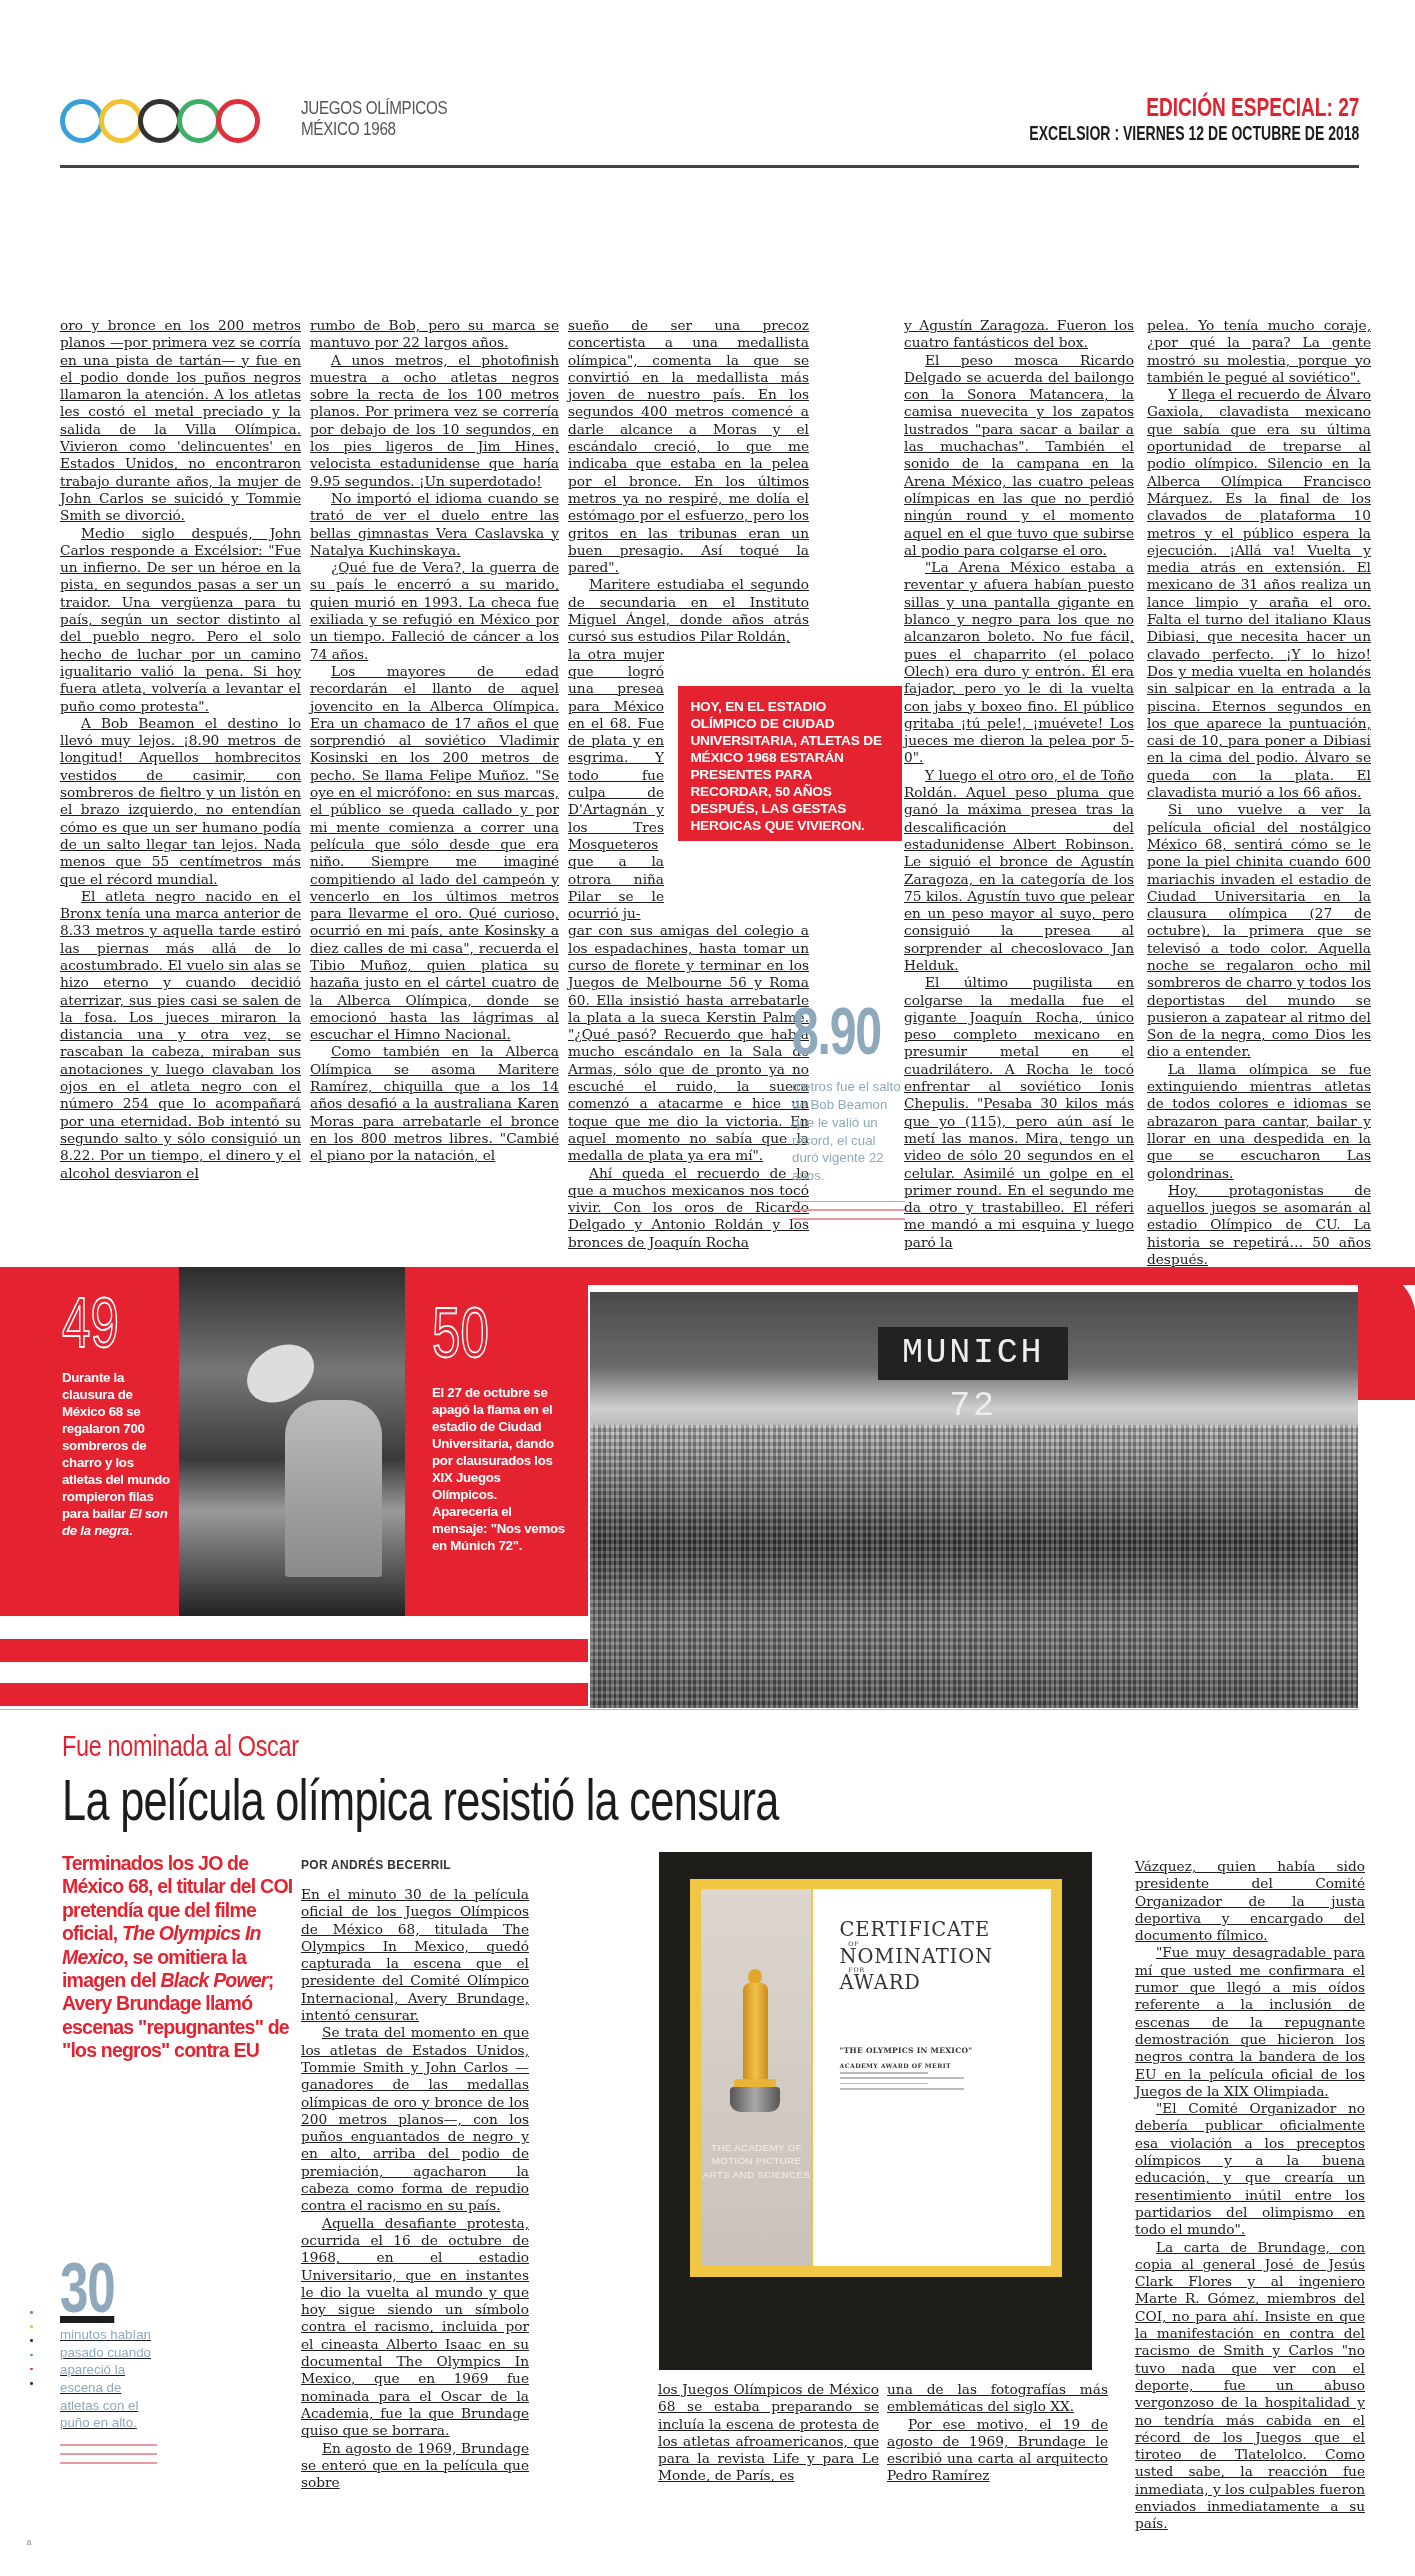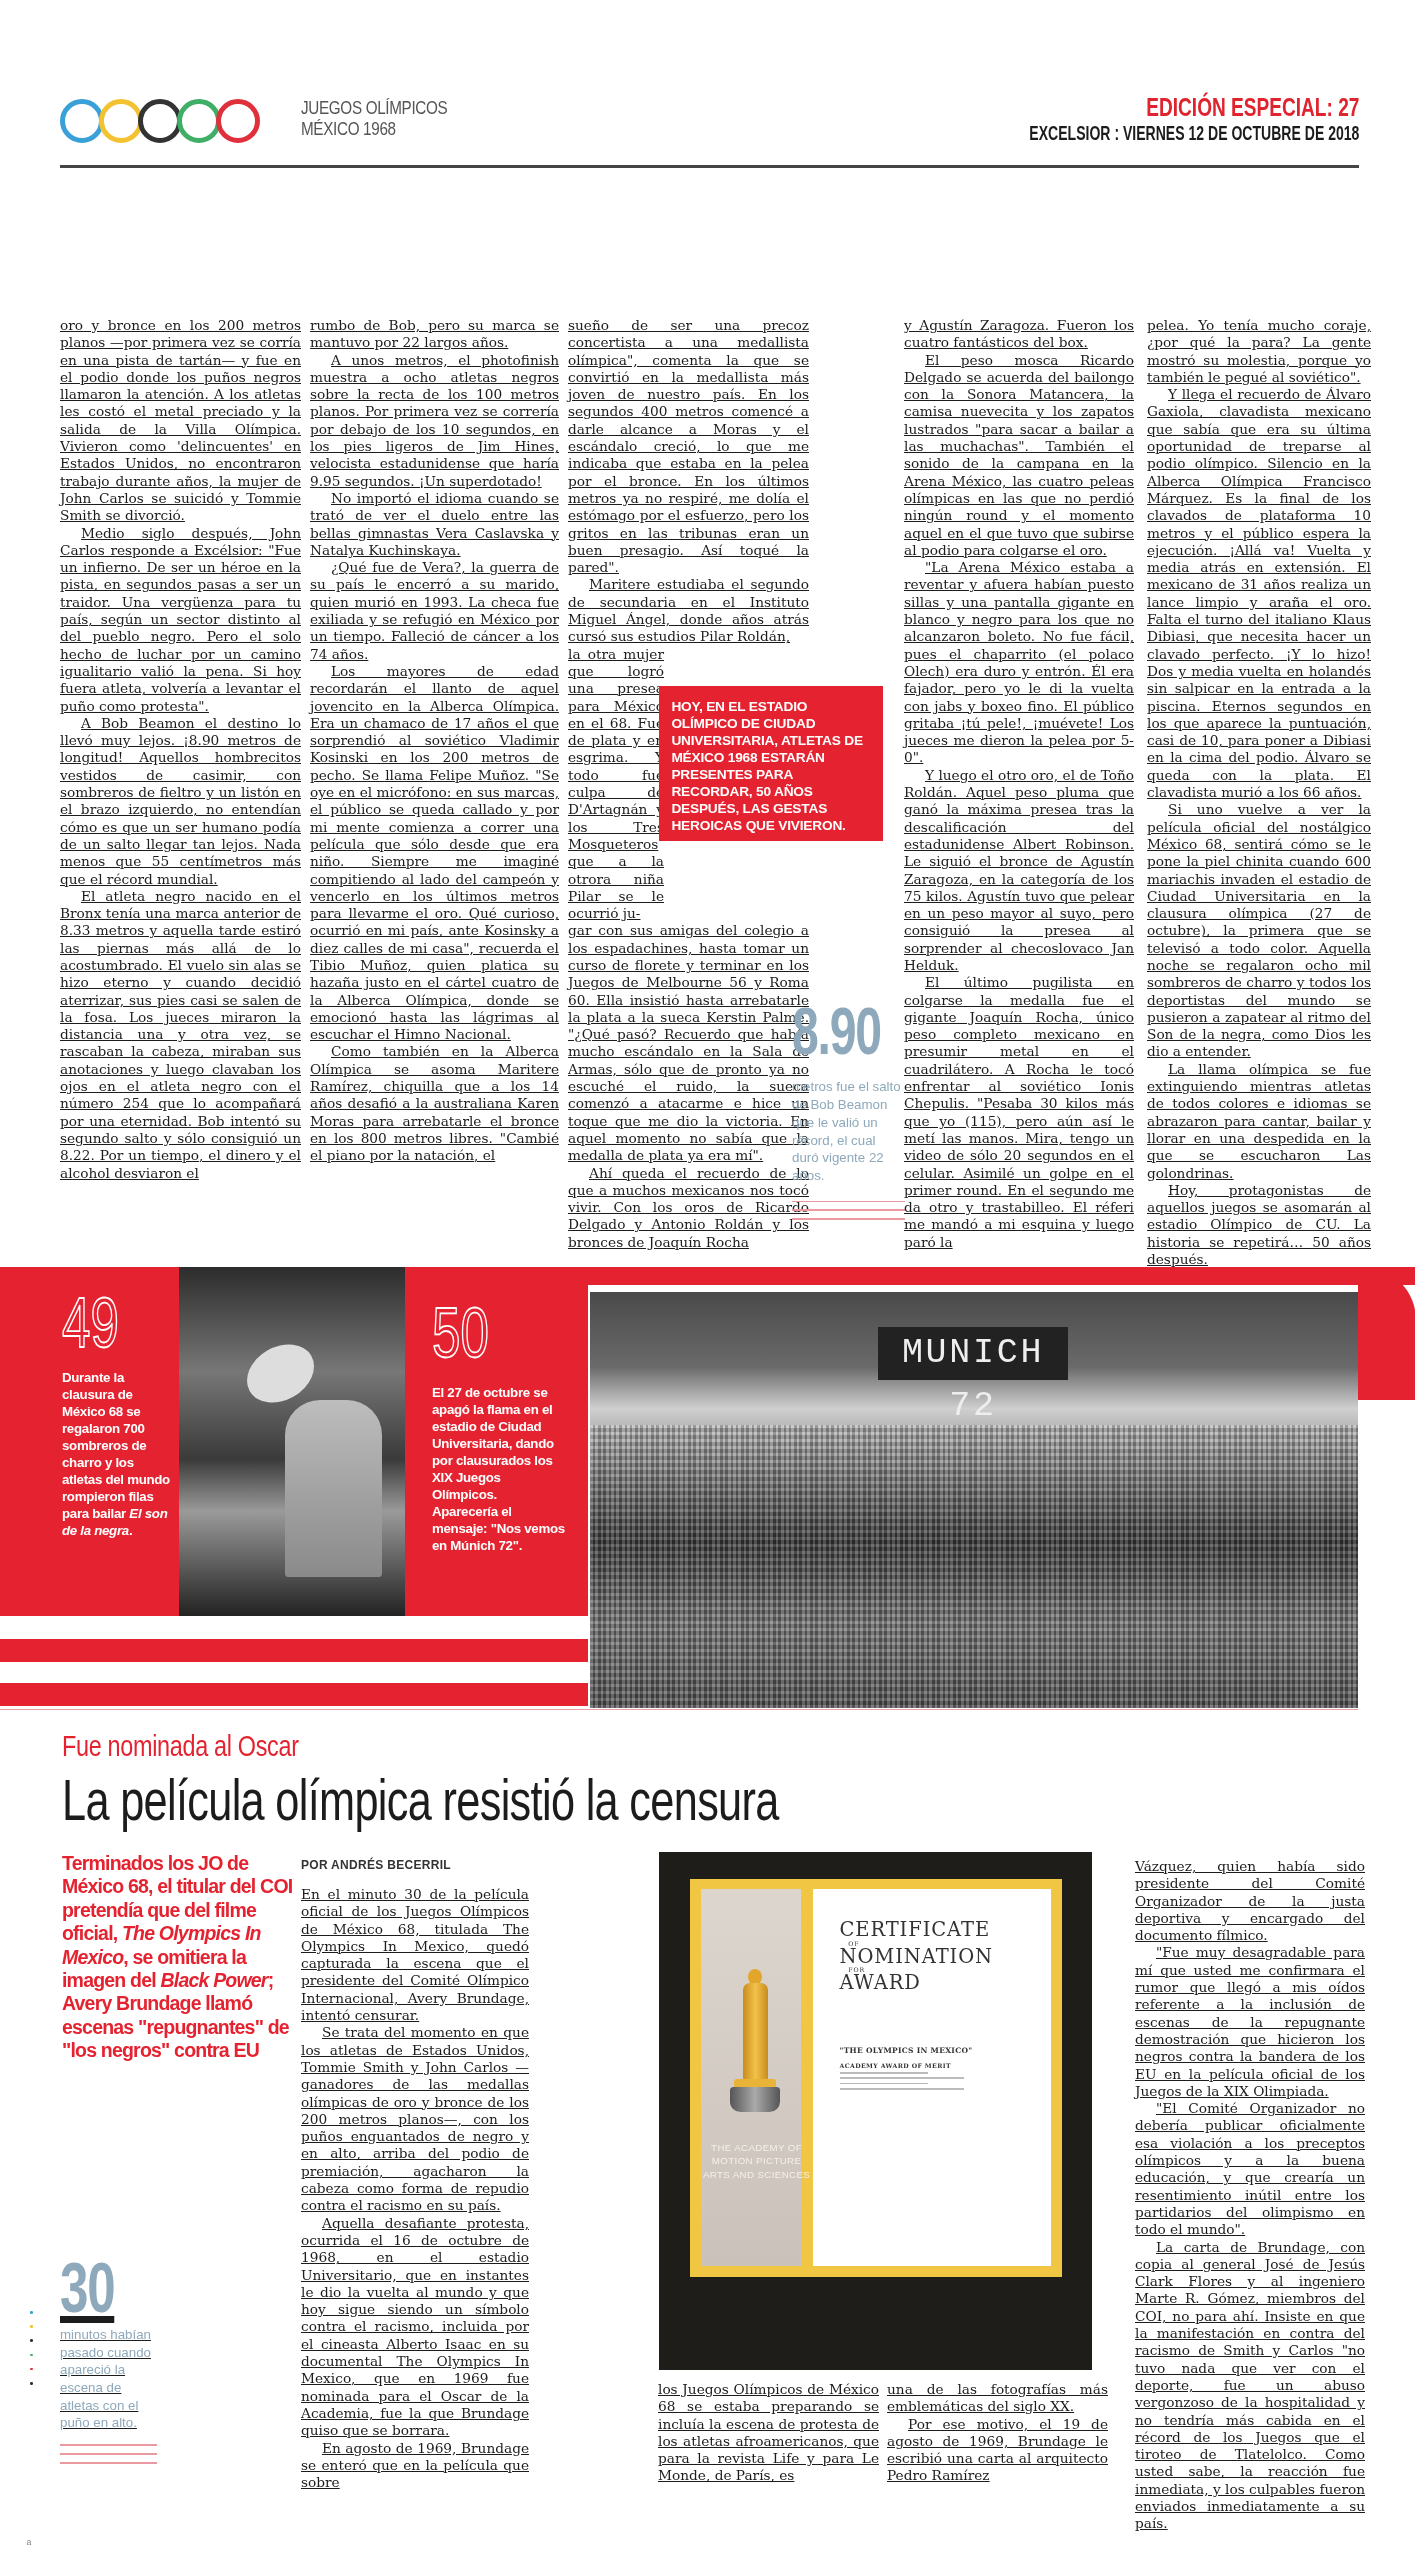--- a/index.html
+++ b/index.html
@@ -20,21 +20,21 @@
   .col { position: absolute; font-size: 13.7px; line-height: 17.3px; text-align: justify; hyphens: manual; color: #1c1c1c; text-decoration: underline; }
   .col p { text-indent: 21px; }
   .col p.noind { text-indent: 0; }
   .col1 { left: 60px; top: 317px; width: 241px; }
   .col2 { left: 310px; top: 317px; width: 249px; }
   .col3 { left: 568px; top: 317px; width: 241px; }
   .col4 { left: 904px; top: 317px; width: 230px; }
   .col5 { left: 1147px; top: 317px; width: 224px; }
   .col3 .narrow { width: 96px; text-align: justify; }
 
-  .red-callout { position: absolute; left: 659px; top: 686px; width: 224px; height: 155px; background: #e52330; color: #fff; font-family: "Liberation Sans", sans-serif; font-weight: bold; font-size: 13.7px; line-height: 17px; padding: 12.4px 12.4px; text-transform: uppercase; letter-spacing: -0.2px; }
+  .red-callout { position: absolute; left: 678px; top: 686px; width: 224px; height: 155px; background: #e52330; color: #fff; font-family: "Liberation Sans", sans-serif; font-weight: bold; font-size: 13.7px; line-height: 17px; padding: 12.4px 12.4px; text-transform: uppercase; letter-spacing: -0.2px; }
   .stat-box { position: absolute; }
   .stat-num { font-family: "Liberation Sans", sans-serif; font-weight: bold; color: #8ea9bb; transform: scaleX(0.72); transform-origin: left top; display: block; letter-spacing: -1.8px; }
   .stat-text { font-family: "Liberation Sans", sans-serif; color: #8ea9bb; font-size: 13.3px; line-height: 17.7px; }
   .stat-lines span { display: block; height: 1.8px; background: #e89aa0; margin-bottom: 7px; }
 
   
   .band { position: absolute; left: 0; top: 1267px; width: 1415px; height: 442px; }
   .band-red-top { position: absolute; left: 0; top: 0; width: 588px; height: 349px; background: #e52330; }
   .band-red-right { position: absolute; left: 588px; top: 0; width: 827px; height: 17.7px; background: #e52330; }
   .band-red-wrap { position: absolute; left: 1358px; top: 0; width: 58px; height: 133px; background: #e52330; border-top-right-radius: 53px; }
@@ -56,21 +56,21 @@
   .deck { position: absolute; left: 62px; top: 1852px; width: 232px; font-family: "Liberation Sans", sans-serif; font-weight: bold; font-size: 19.5px; line-height: 23.4px; color: #e52330; letter-spacing: -0.8px; }
   .deck i { font-style: italic; }
   .byline { position: absolute; left: 301px; top: 1858px; font-family: "Liberation Sans", sans-serif; font-weight: bold; font-size: 12px; color: #333; letter-spacing: 0.3px; }
   .col6 { left: 301px; top: 1886px; width: 228px; }
   .col7 { left: 658px; top: 2381px; width: 221px; }
   .col8 { left: 887px; top: 2381px; width: 221px; }
   .col9 { left: 1135px; top: 1858px; width: 230px; }
 
   .cert { position: absolute; left: 659px; top: 1852px; width: 433px; height: 518px; background: #1f1d1a; }
   .cert-inner { position: absolute; left: 31px; top: 26.5px; width: 372px; height: 398px; background: #f1c643; }
-  .cert-left { position: absolute; left: 10.6px; top: 10.6px; width: 100px; height: 377px; background: linear-gradient(180deg,#ddd6cf,#c9c1ba); }
+  .cert-left { position: absolute; left: 10.6px; top: 10.6px; width: 110px; height: 377px; background: linear-gradient(180deg,#ddd6cf,#c9c1ba); }
   .cert-right { position: absolute; left: 123px; top: 10.6px; width: 238px; height: 377px; background: #fff; padding: 31px 17.7px 0 26.5px; font-family: "DejaVu Serif", serif; color: #333; }
   .oscar { position: absolute; left: 35px; top: 80px; width: 39px; height: 142px; }
   .oscar .head { position: absolute; left: 12.4px; top: 0; width: 14px; height: 16px; background: #e2a72a; border-radius: 50%; }
   .oscar .body { position: absolute; left: 7px; top: 14px; width: 25px; height: 97px; background: linear-gradient(90deg,#c88c1d,#f3c24a,#c88c1d); border-radius: 7px 7px 2.7px 2.7px; }
   .oscar .base1 { position: absolute; left: -1.8px; top: 110px; width: 42px; height: 8.8px; background: #e7b437; border-radius: 2.7px; }
   .oscar .base2 { position: absolute; left: -5.3px; top: 118px; width: 50px; height: 25px; background: linear-gradient(90deg,#555,#aaa,#555); border-radius: 3.5px 3.5px 10.6px 10.6px; }
   .cert-academy { position: absolute; left: 0; top: 252px; width: 112px; text-align: center; font-family: "Liberation Sans", sans-serif; font-size: 9.7px; line-height: 13.3px; color: #f5f0eb; letter-spacing: 0.4px; }
   .cert-title { font-size: 19.5px; line-height: 19.5px; letter-spacing: 0.9px; }
   .cert-small { font-size: 6.2px; line-height: 7px; margin-left: 8.8px; letter-spacing: 0.9px; }
   .cert-film { margin-top: 53px; font-size: 7.5px; font-weight: bold; letter-spacing: 0.3px; }

